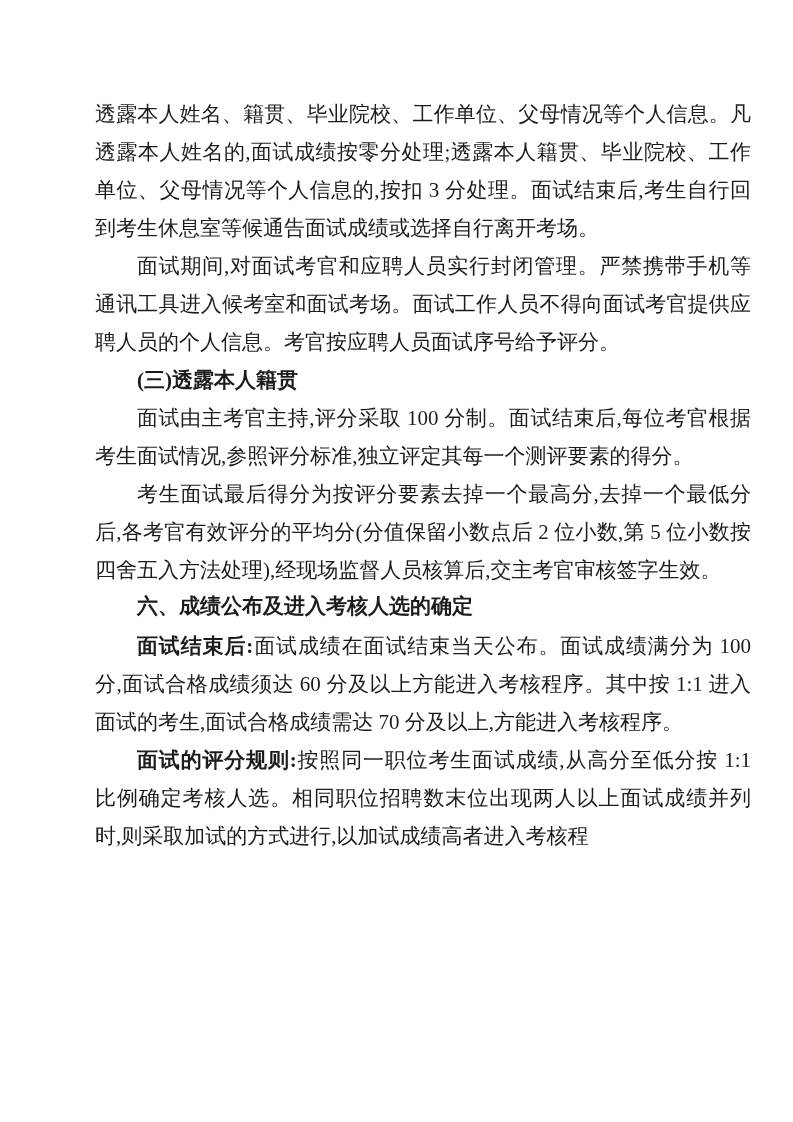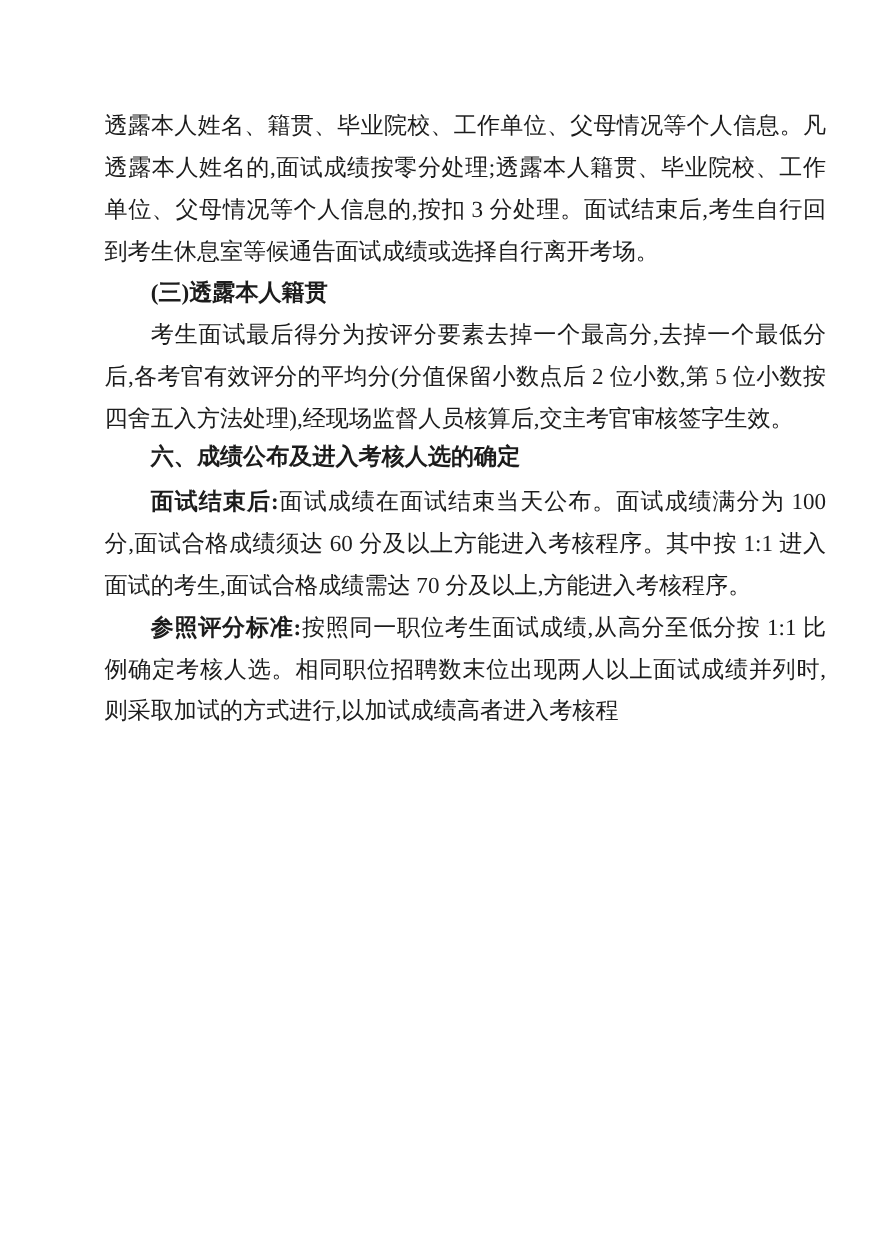--- a/index.html
+++ b/index.html
@@ -46,25 +46,27 @@
     font-weight: bold;
   }
 </style>
 </head>
 <body>
 
 <div class="page">
 
   <p class="no-indent">透露本人姓名、籍贯、毕业院校、工作单位、父母情况等个人信息。凡透露本人姓名的,面试成绩按零分处理;透露本人籍贯、毕业院校、工作单位、父母情况等个人信息的,按扣 3 分处理。面试结束后,考生自行回到考生休息室等候通告面试成绩或选择自行离开考场。</p>
 
+  <p>面试期间,对面试考官和应聘人员实行封闭管理。严禁携带手机等通讯工具进入候考室和面试考场。面试工作人员不得向面试考官提供应聘人员的个人信息。考官按应聘人员面试序号给予评分。</p>
 
   <h3 class="heading heading-kai">(三)透露本人籍贯</h3>
 
+  <p>面试由主考官主持,评分采取 100 分制。面试结束后,每位考官根据考生面试情况,参照评分标准,独立评定其每一个测评要素的得分。</p>
 
   <p>考生面试最后得分为按评分要素去掉一个最高分,去掉一个最低分后,各考官有效评分的平均分(分值保留小数点后 2 位小数,第 5 位小数按四舍五入方法处理),经现场监督人员核算后,交主考官审核签字生效。</p>
 
   <h3 class="heading heading-hei">六、成绩公布及进入考核人选的确定</h3>
 
   <p><span class="lead-bold">面试结束后:</span><span>面试成绩在面试结束当天公布。面试成绩满分为 100 分,面试合格成绩须达 60 分及以上方能进入考核程序。其中按 1:1 进入面试的考生,面试合格成绩需达 70 分及以上,方能进入考核程序。</span></p>
 
-  <p><span class="lead-bold">参照评分标准:</span><span>按照同一职位考生面试成绩,从高分至低分按 1:1 比例确定考核人选。相同职位招聘数末位出现两人以上面试成绩并列时,则采取加试的方式进行,以加试成绩高者进入考核程</span></p>
+  <p><span class="lead-bold">面试的评分规则:</span><span>按照同一职位考生面试成绩,从高分至低分按 1:1 比例确定考核人选。相同职位招聘数末位出现两人以上面试成绩并列时,则采取加试的方式进行,以加试成绩高者进入考核程</span></p>
 
 </div>
 
 </body></html>

